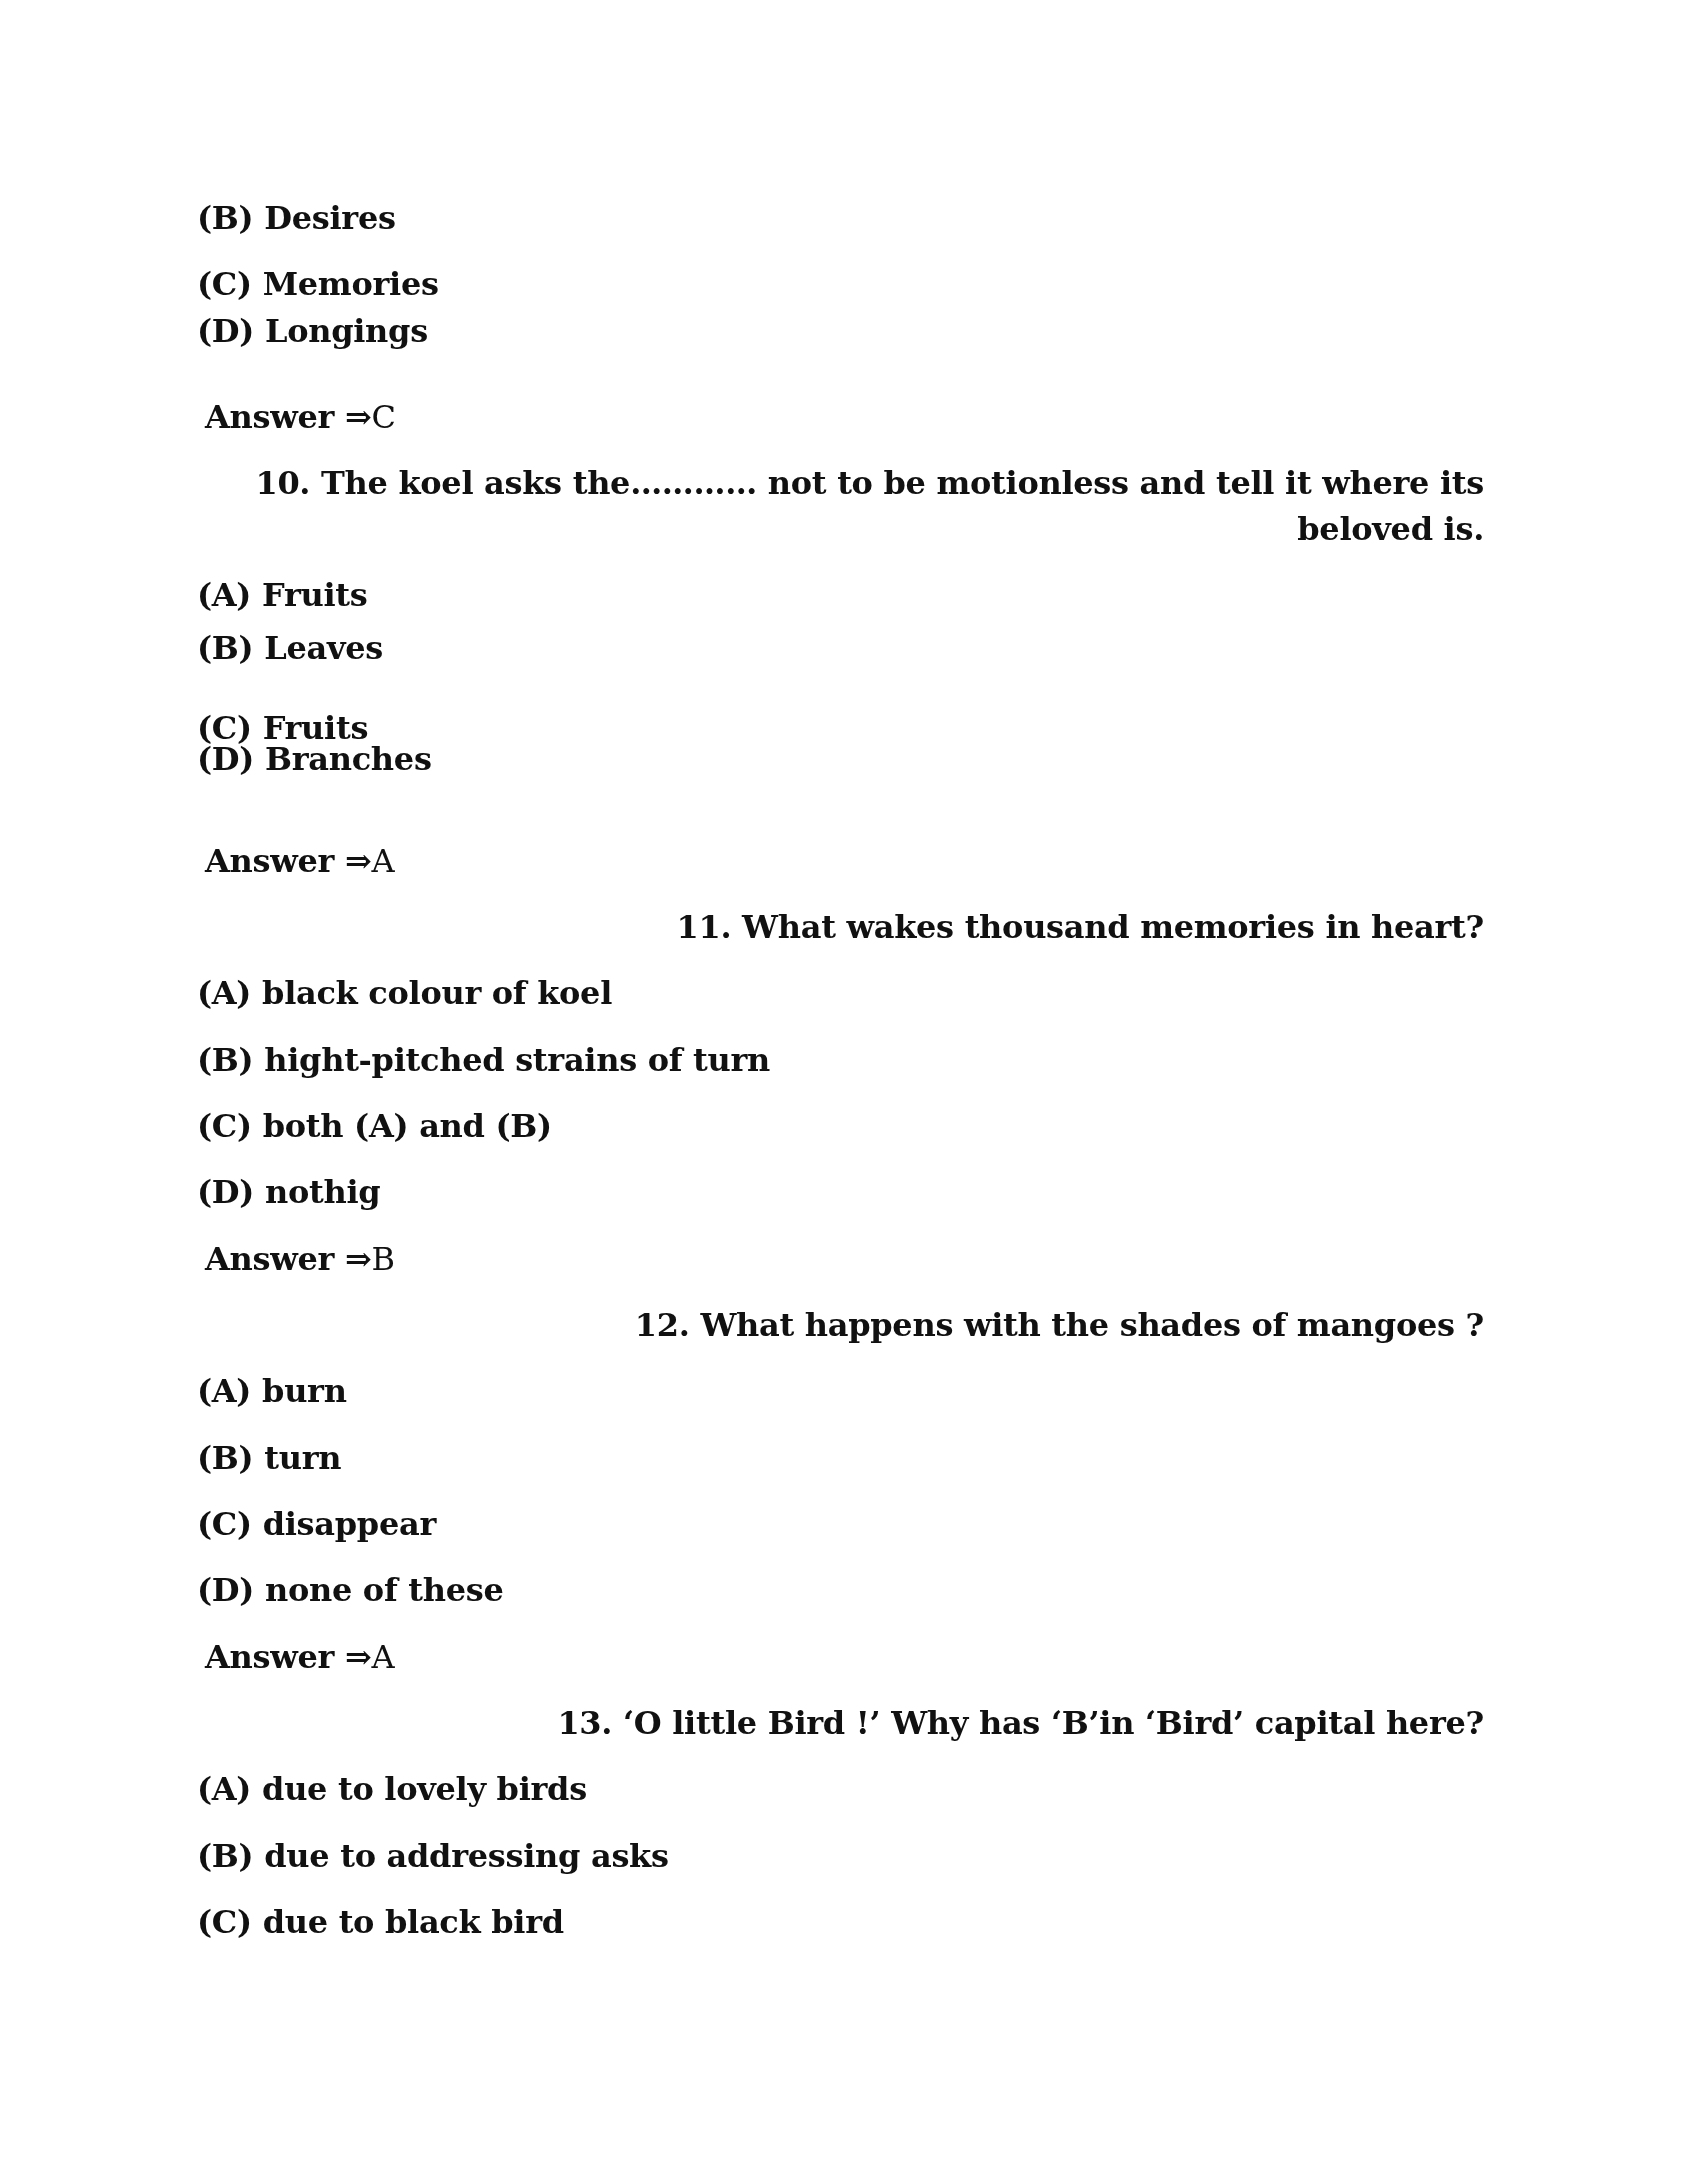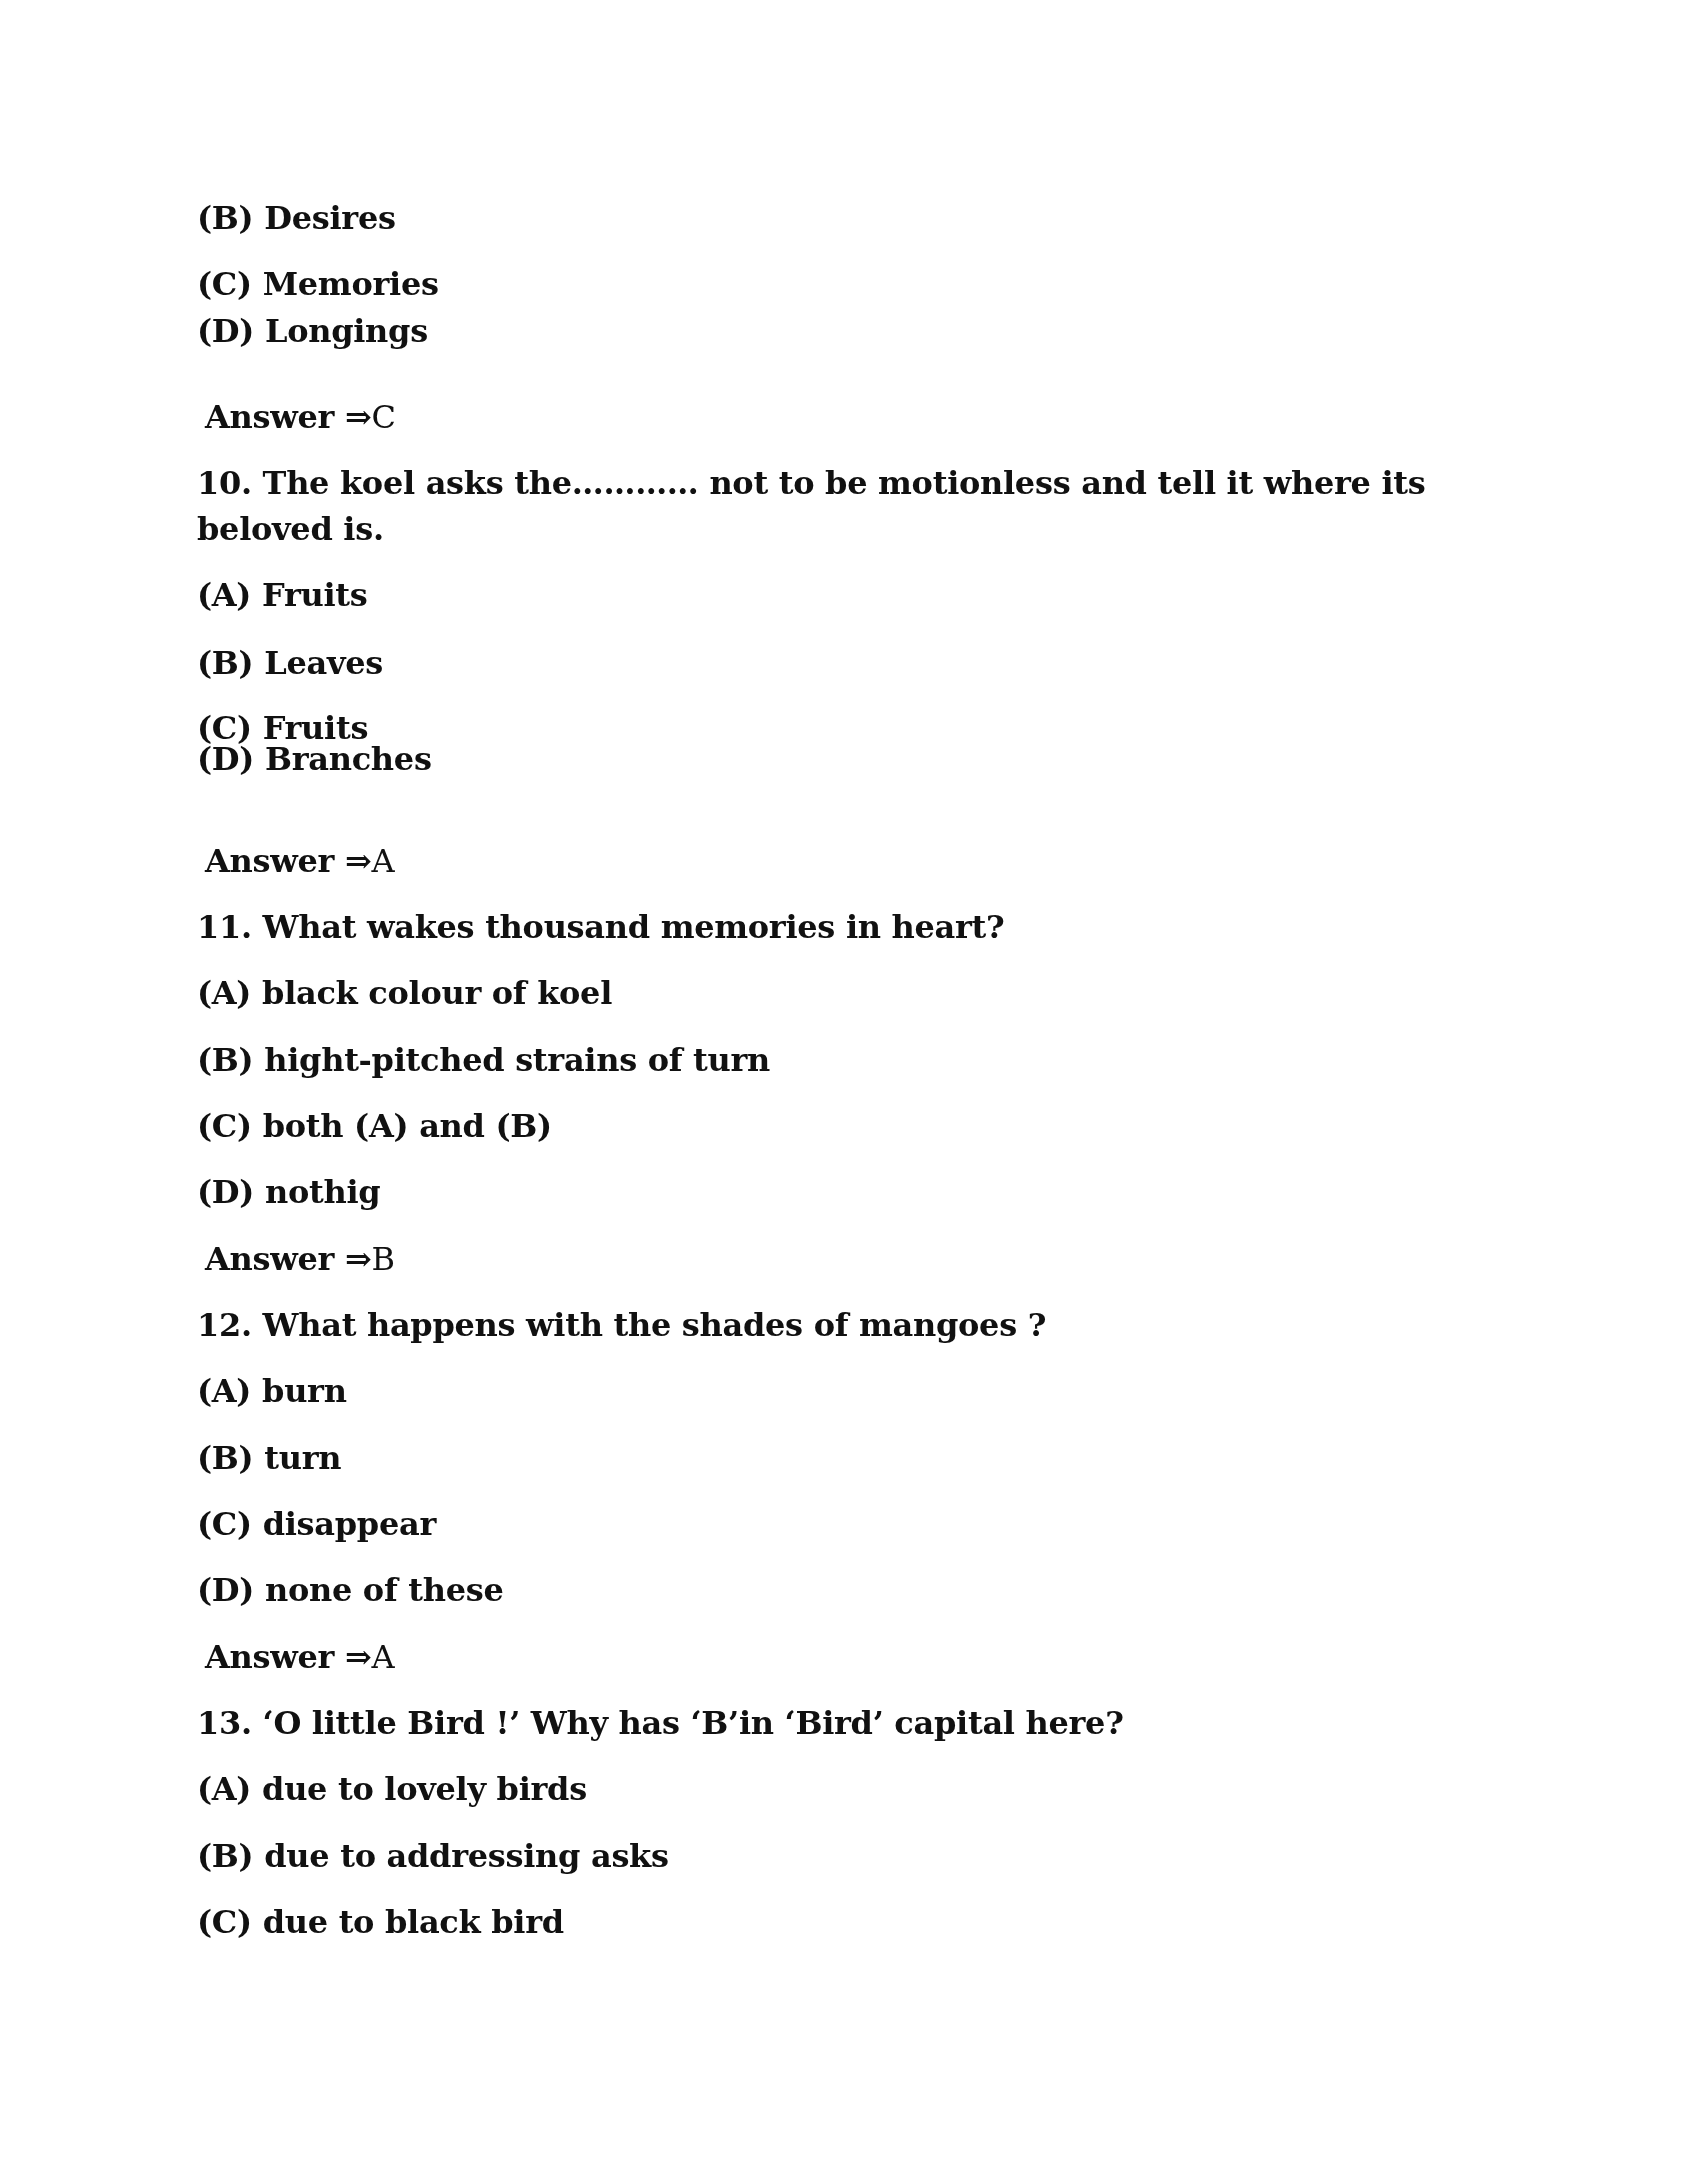--- a/index.html
+++ b/index.html
@@ -1,39 +1,39 @@
 <!DOCTYPE html>
 <html><head>
 <meta charset="utf-8">
 <style>
   html, body { margin: 0; padding: 0; background: #ffffff; }
   body { width: 1683px; height: 2178px; position: relative; overflow: hidden;
          font-family: "DejaVu Serif", "Liberation Serif", serif; color: #111; }
   .page { position: absolute; left: 197px; top: 0; width: 1307px; }
   .line { position: absolute; left: 0; font-size: 32px; line-height: 46px; white-space: nowrap; letter-spacing: -0.3px; }
   .opt { font-weight: bold; }
-  .q { font-weight: bold; white-space: normal; width: 1287px; }
+  .q { font-weight: bold; white-space: normal; width: 1287px; text-align: right; }
   .ans { font-weight: bold; left: 8px; }
   .ans .letter { font-weight: normal; }
 </style>
 </head>
 <body>
 
 <div class="page">
 
   <div class="line opt" style="top:195px">(B) Desires</div>
   <div class="line opt" style="top:261px">(C) Memories</div>
   <div class="line opt" style="top:308px">(D) Longings</div>
   <div class="line ans" style="top:394px">
     <span>Answer ⇒</span><span class="letter">C</span>
   </div>
 
   <div class="line q" style="top:460px">10. The koel asks the………… not to be motionless and tell it where its beloved is.</div>
   <div class="line opt" style="top:572px">(A) Fruits</div>
-  <div class="line opt" style="top:640px">(B) Leaves</div>
+  <div class="line opt" style="top:625px">(B) Leaves</div>
   <div class="line opt" style="top:705px">(C) Fruits</div>
   <div class="line opt" style="top:736px">(D) Branches</div>
   <div class="line ans" style="top:838px">
     <span>Answer ⇒</span><span class="letter">A</span>
   </div>
 
   <div class="line q" style="top:904px">11. What wakes thousand memories in heart?</div>
   <div class="line opt" style="top:970px">(A) black colour of koel</div>
   <div class="line opt" style="top:1037px">(B) hight-pitched strains of turn</div>
   <div class="line opt" style="top:1103px">(C) both (A) and (B)</div>

